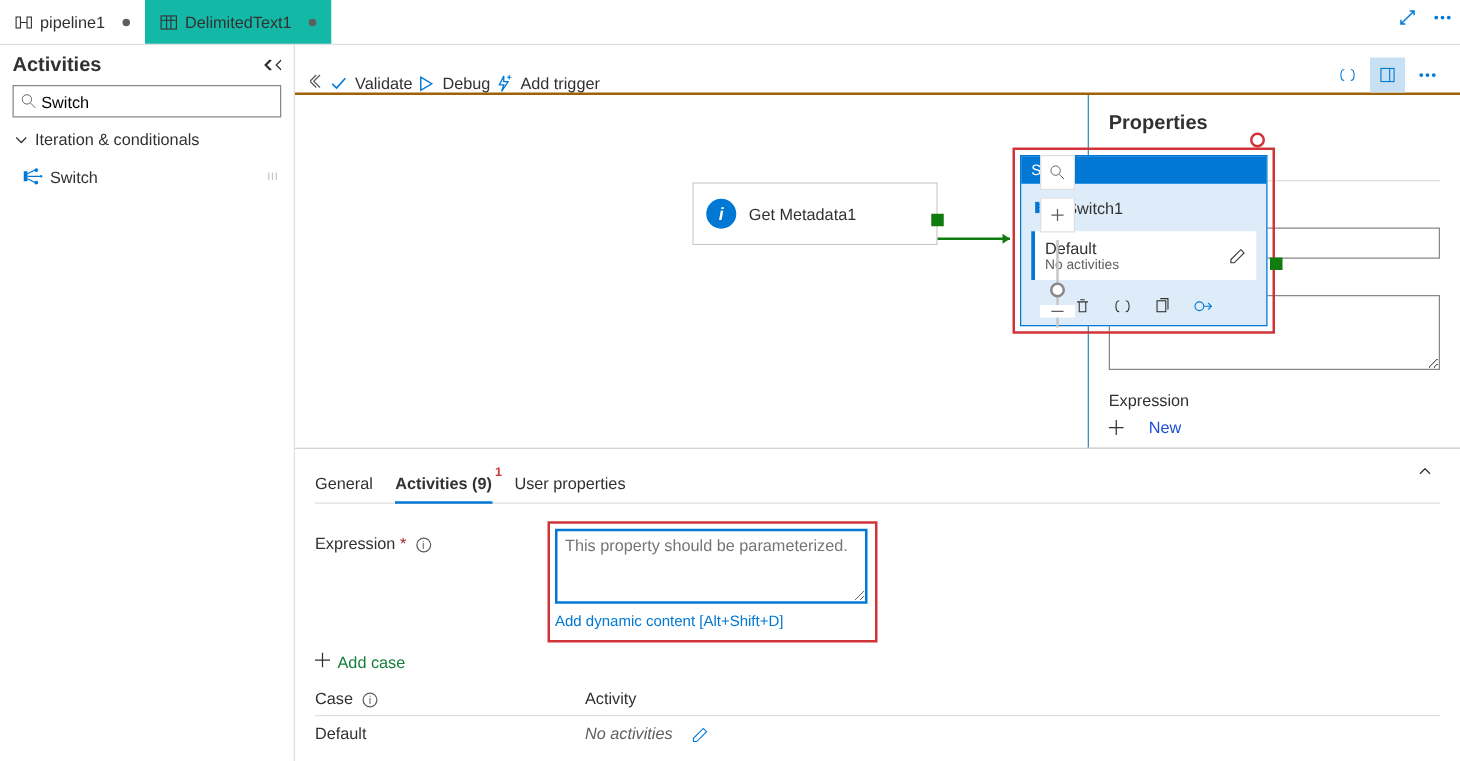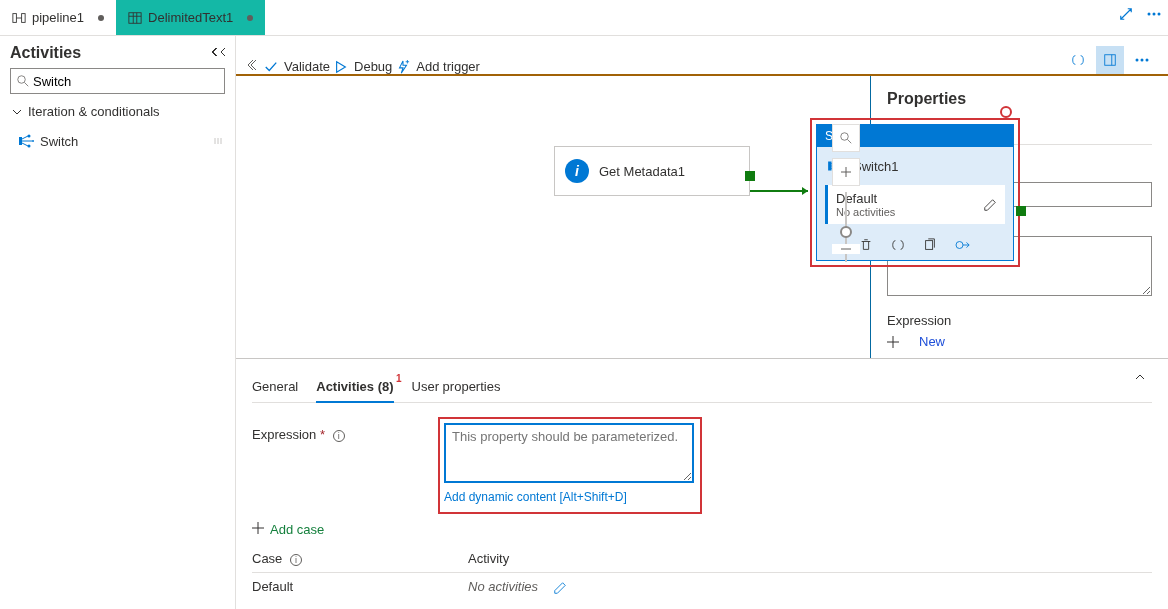--- a/index.html
+++ b/index.html
@@ -335,21 +335,21 @@
             <span>New</span>
           </div>
         </div>
       </div>
     </div>
 
     <div class="details">
       <div class="dtabs">
         <div class="dtab">General</div>
         <div class="dtab active">
-          <span>Activities (8)</span>
+          <span>Activities (9)</span>
           <span class="badge">1</span>
         </div>
         <div class="dtab">User properties</div>
         <div class="chev">
           <svg width="12" height="12" viewBox="0 0 12 12">
               <path d="M2 8 L6 4 L10 8" stroke="#323130" fill="none"></path>
             </svg>
         </div>
       </div>
 

